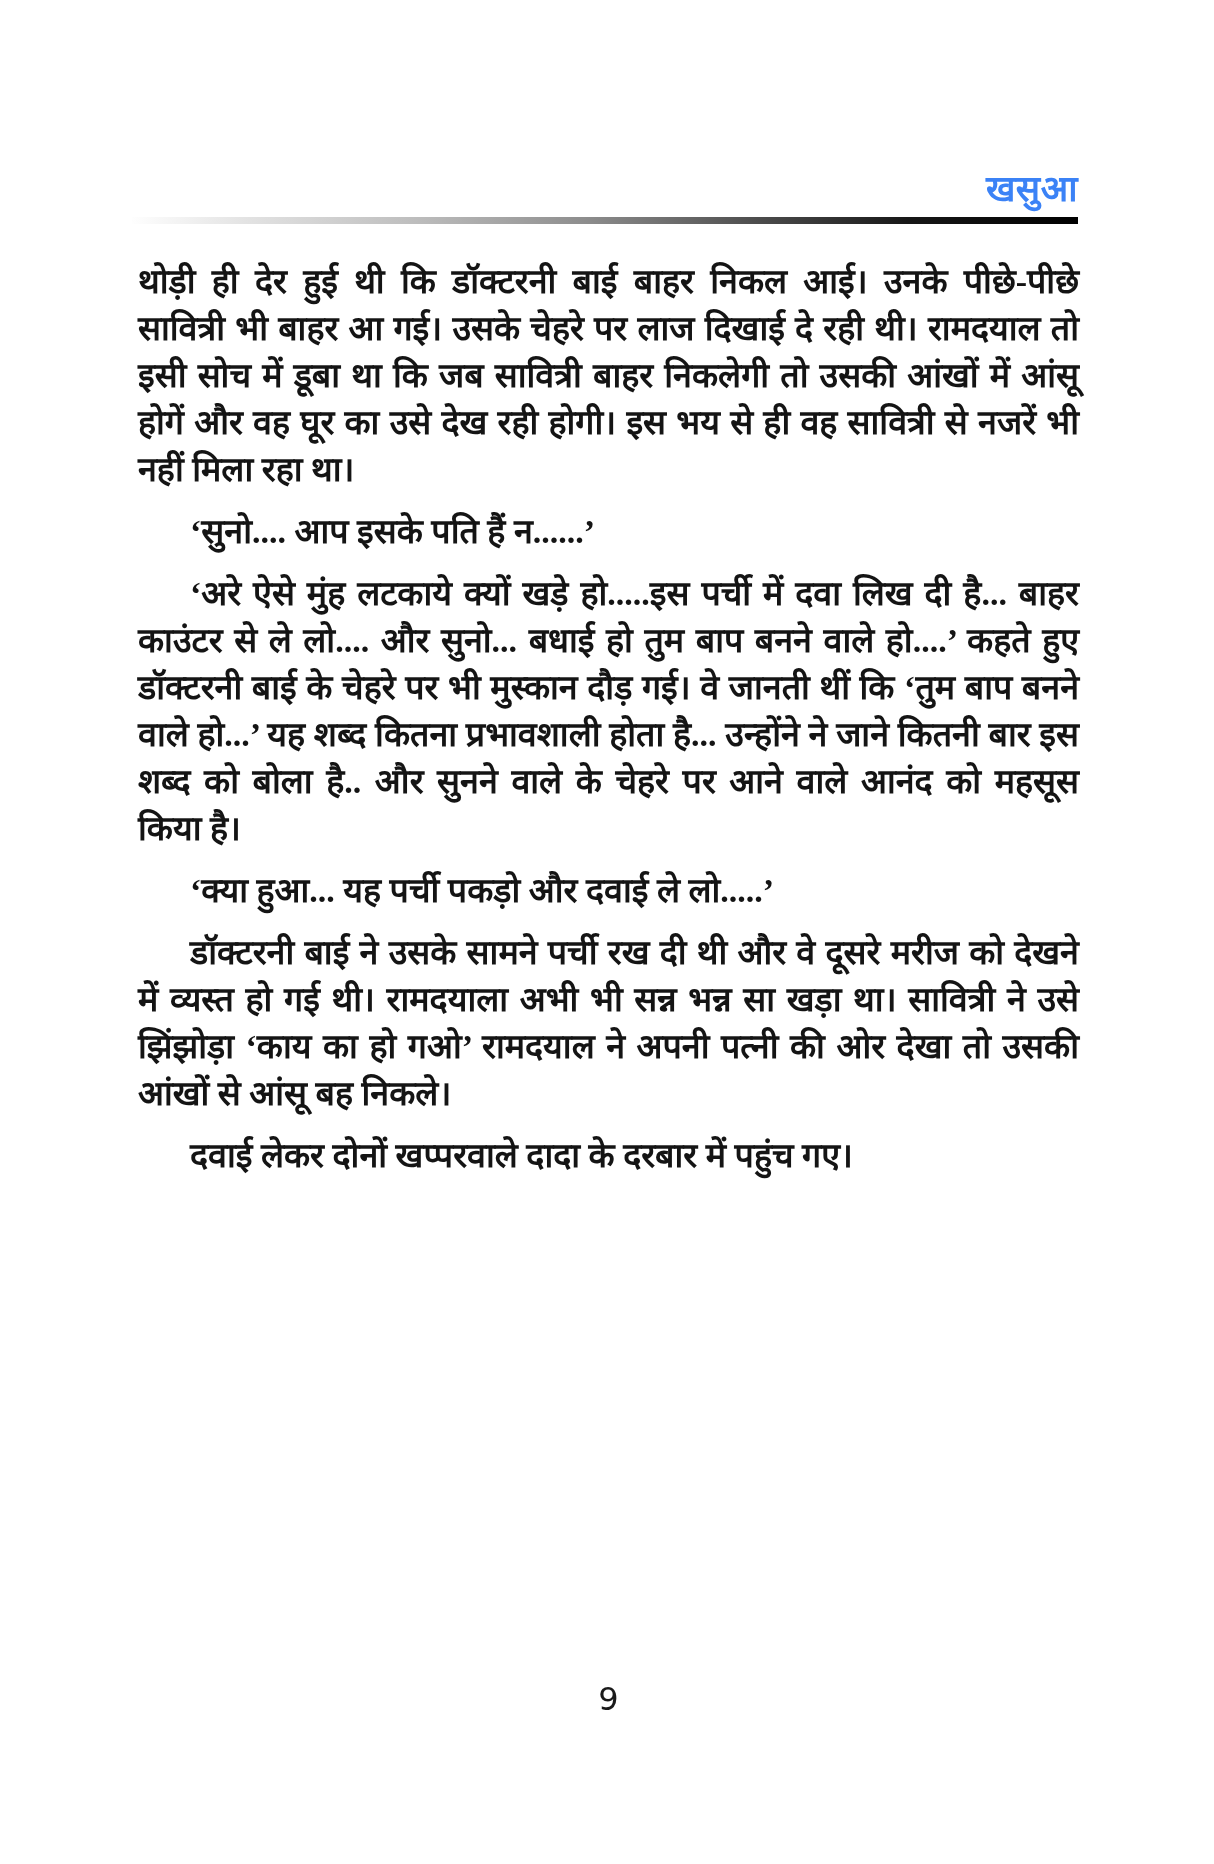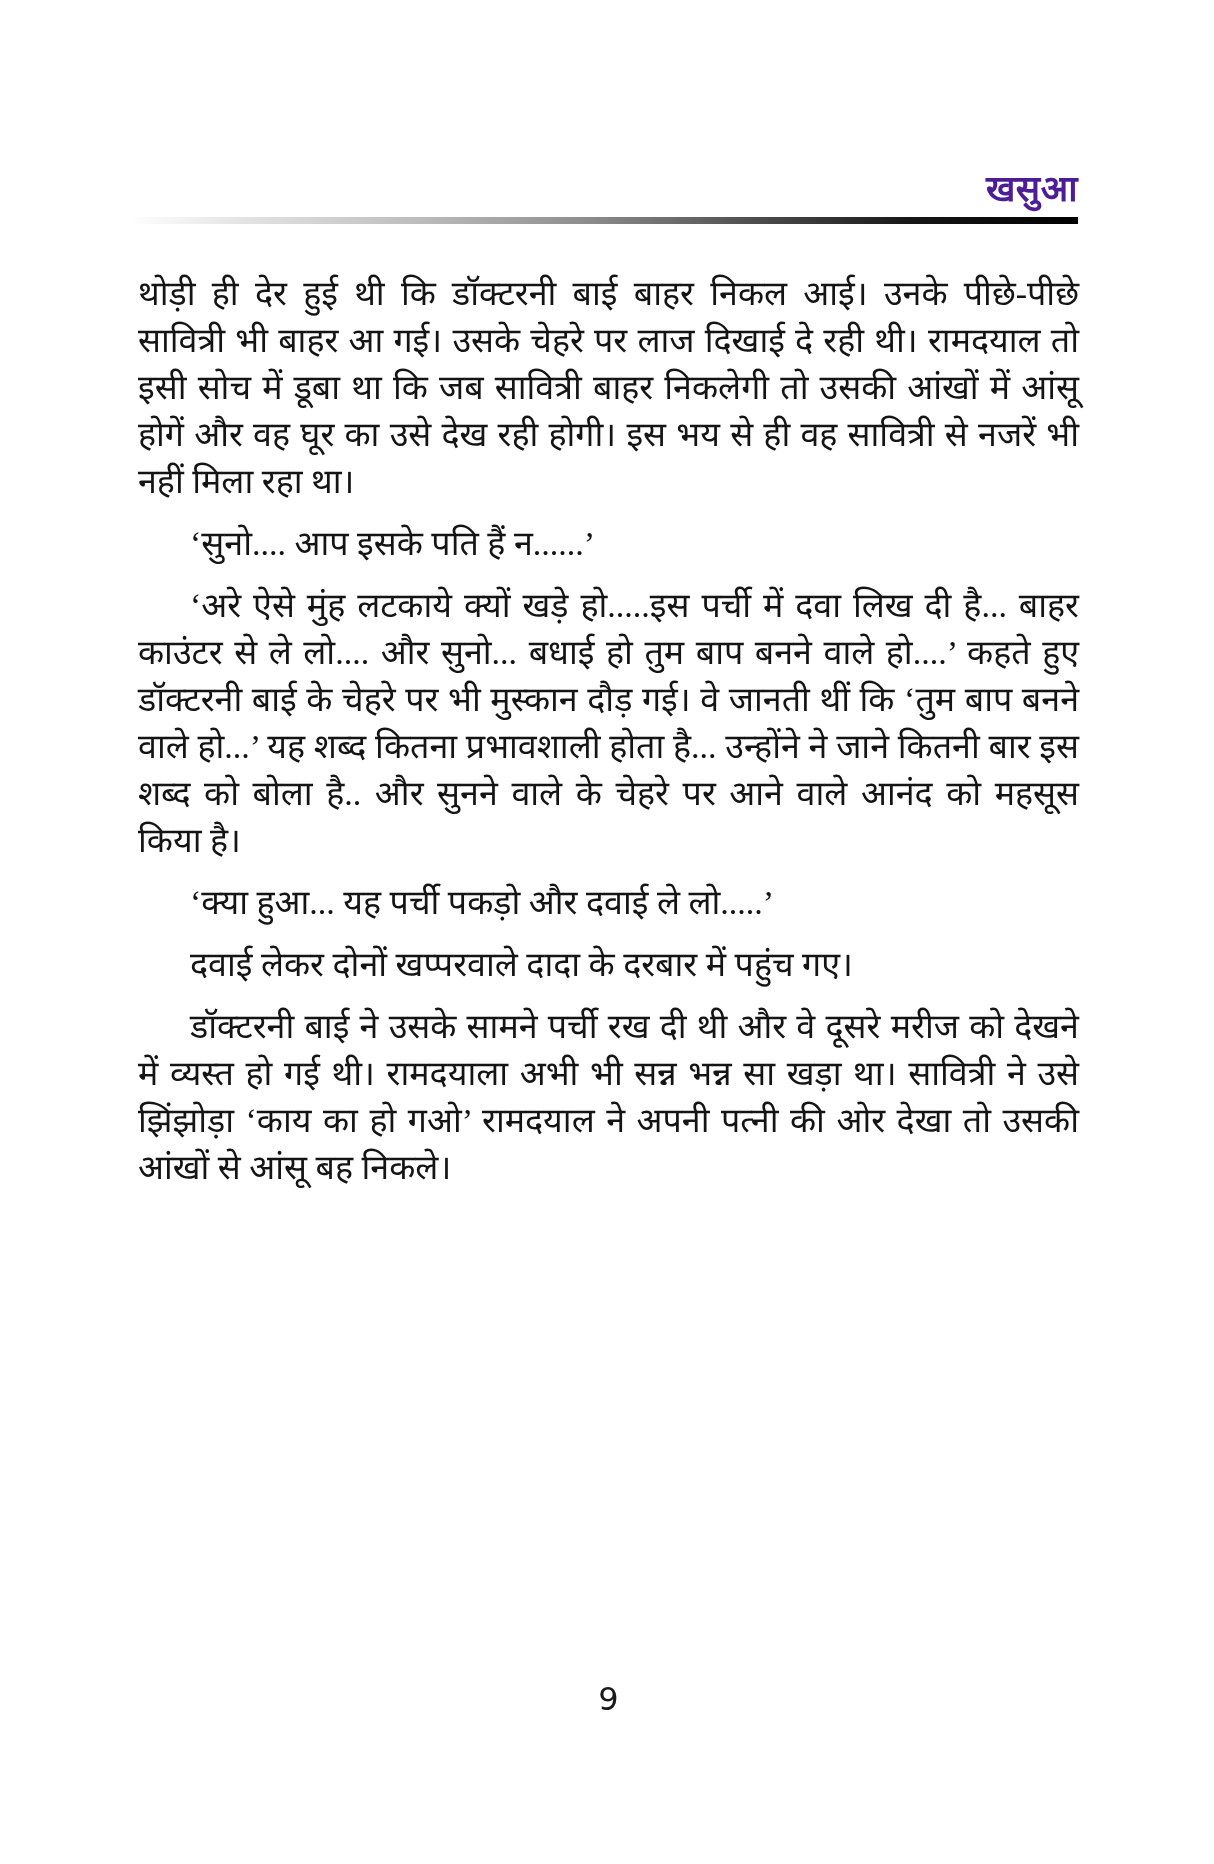--- a/index.html
+++ b/index.html
@@ -22,21 +22,21 @@
     top: 170px;
     left: 132px;
     width: 946px;
   }
   .header-title {
     display: block;
     text-align: right;
     font-size: 36px;
     font-weight: bold;
     line-height: 1.1;
-    color: #4c1d95;
+    color: #3b82f6;
     letter-spacing: 0.5px;
   }
   .header-rule {
     margin-top: 7px;
     height: 7px;
     width: 100%;
     background: linear-gradient(to right,
       #fefefe 0%, #e3e3e3 12%, #bdbdbd 30%, #8d8d8d 48%,
       #4d4d4d 66%, #171717 82%, #000000 100%);
   }
@@ -44,21 +44,22 @@
     position: absolute;
     top: 258px;
     left: 138px;
     width: 941px;
     font-size: 34px;
     line-height: 47px;
     text-align: justify;
     color: #141414;
   }
   .content p {
-    margin: 12px 0 15px 0;
+    margin: 0 0 15px 0;
+    font-weight: bold;
   }
   .content p.indent {
     text-indent: 52px;
   }
   .footer {
     position: absolute;
     top: 1680px;
     left: 138px;
     width: 941px;
     text-align: center;
@@ -77,21 +78,21 @@
   <div class="header">
     <span class="header-title">खसुआ</span>
     <div class="header-rule"></div>
   </div>
 
   <div class="content">
       <p>थोड़ी ही देर हुई थी कि डॉक्टरनी बाई बाहर निकल आई। उनके पीछे-पीछे सावित्री भी बाहर आ गई। उसके चेहरे पर लाज दिखाई दे रही थी। रामदयाल तो इसी सोच में डूबा था कि जब सावित्री बाहर निकलेगी तो उसकी आंखों में आंसू होगें और वह घूर का उसे देख रही होगी। इस भय से ही वह सावित्री से नजरें भी नहीं मिला रहा था।</p>
       <p class="indent">‘सुनो.... आप इसके पति हैं न......’</p>
       <p class="indent">‘अरे ऐसे मुंह लटकाये क्यों खड़े हो.....इस पर्ची में दवा लिख दी है... बाहर काउंटर से ले लो.... और सुनो... बधाई हो तुम बाप बनने वाले हो....’ कहते हुए डॉक्टरनी बाई के चेहरे पर भी मुस्कान दौड़ गई। वे जानती थीं कि ‘तुम बाप बनने वाले हो...’ यह शब्द कितना प्रभावशाली होता है... उन्होंने ने जाने कितनी बार इस शब्द को बोला है.. और सुनने वाले के चेहरे पर आने वाले आनंद को महसूस किया है।</p>
       <p class="indent">‘क्या हुआ... यह पर्ची पकड़ो और दवाई ले लो.....’</p>
+      <p class="indent">डॉक्टरनी बाई ने उसके सामने पर्ची रख दी थी और वे दूसरे मरीज को देखने में व्यस्त हो गई थी। रामदयाला अभी भी सन्न भन्न सा खड़ा था। सावित्री ने उसे झिंझोड़ा ‘काय का हो गओ’ रामदयाल ने अपनी पत्नी की ओर देखा तो उसकी आंखों से आंसू बह निकले।</p>
       <p class="indent">दवाई लेकर दोनों खप्परवाले दादा के दरबार में पहुंच गए।</p>
-      <p class="indent">डॉक्टरनी बाई ने उसके सामने पर्ची रख दी थी और वे दूसरे मरीज को देखने में व्यस्त हो गई थी। रामदयाला अभी भी सन्न भन्न सा खड़ा था। सावित्री ने उसे झिंझोड़ा ‘काय का हो गओ’ रामदयाल ने अपनी पत्नी की ओर देखा तो उसकी आंखों से आंसू बह निकले।</p>
     </div>
 
   <div class="footer">
     <span class="page-number">9</span>
   </div>
 
 </div>
 
 </body></html>

